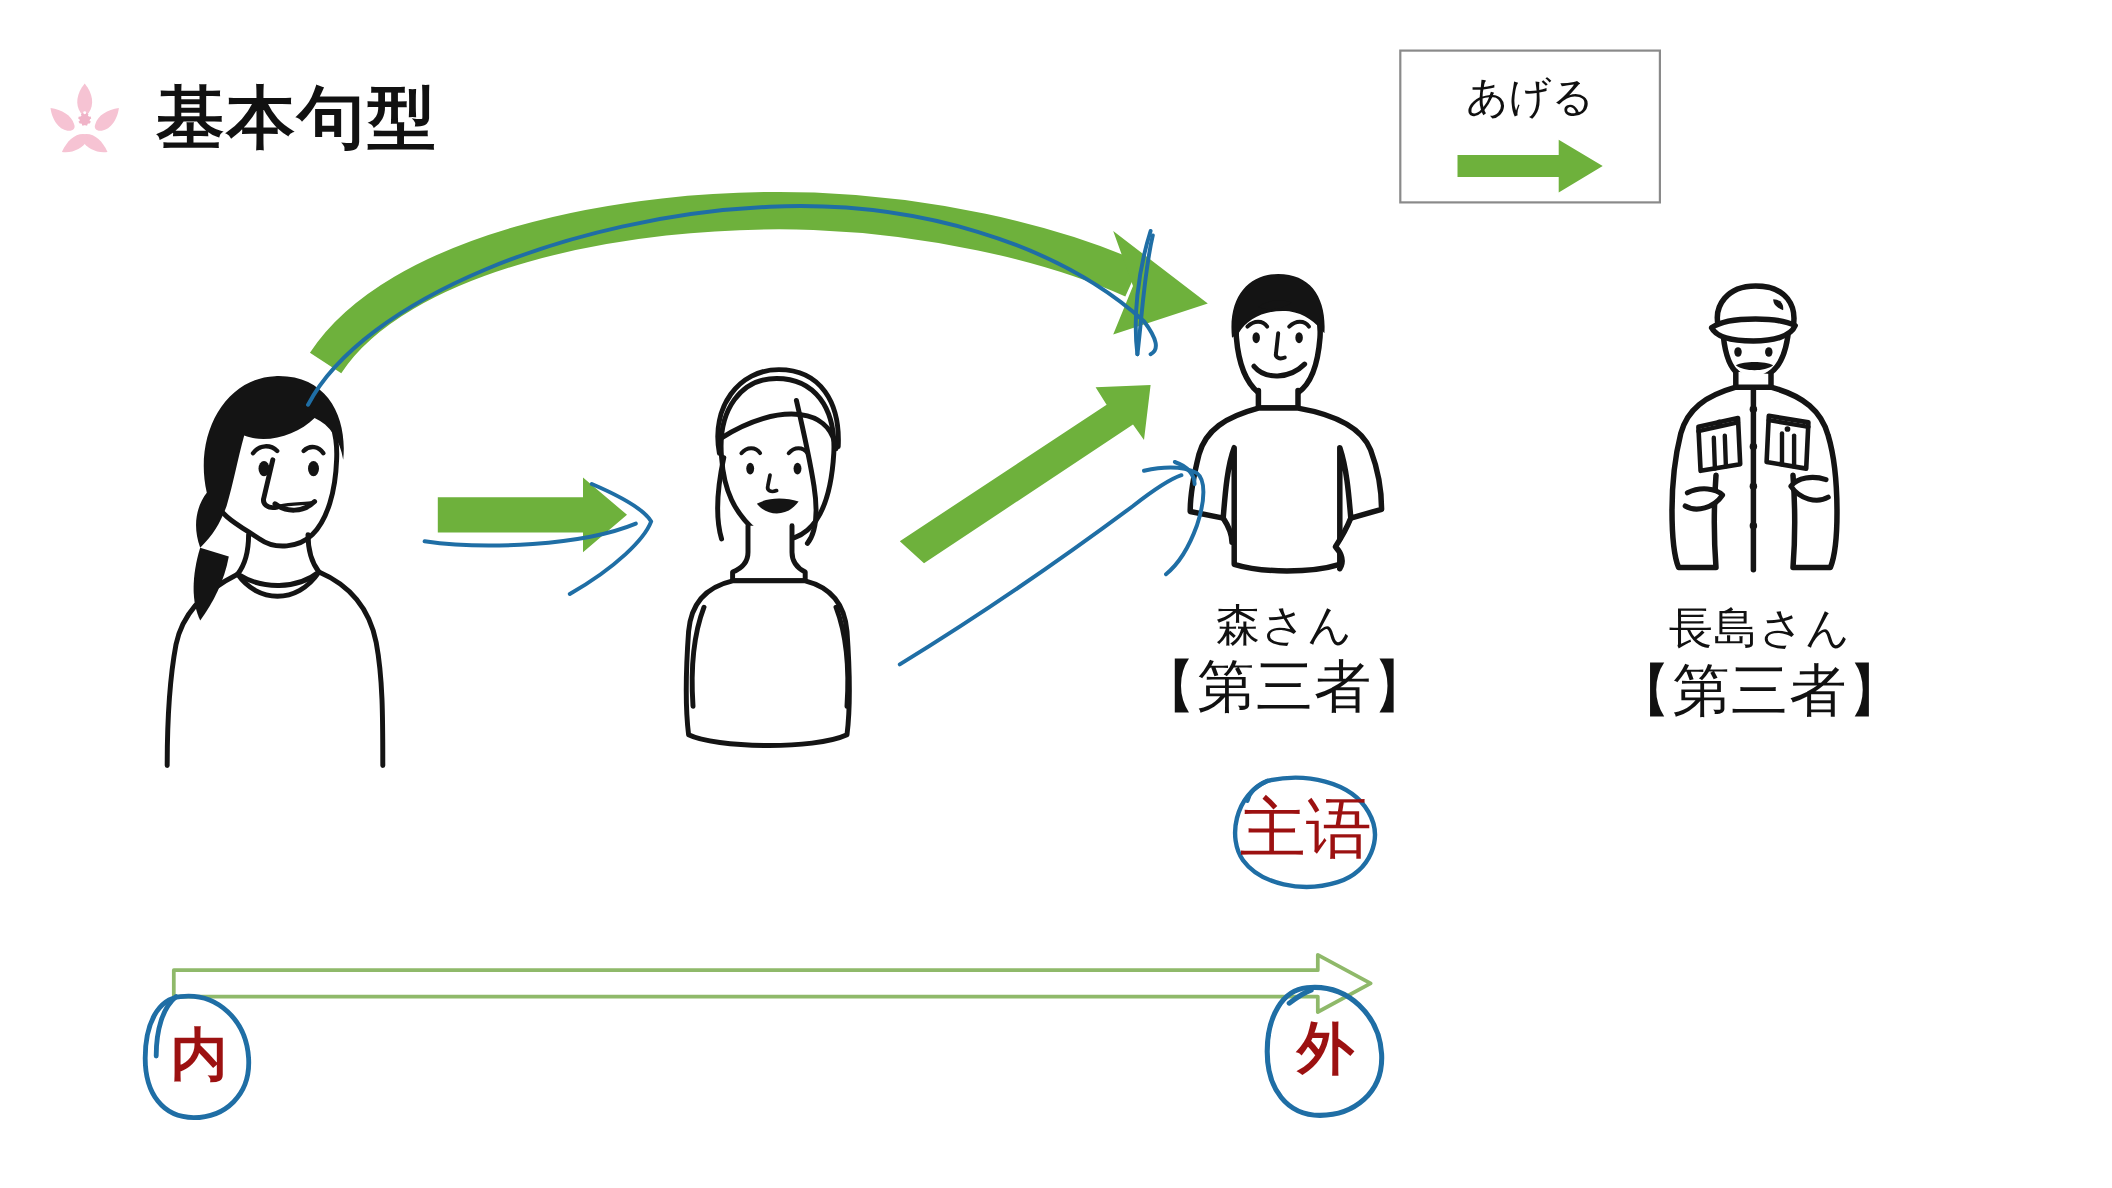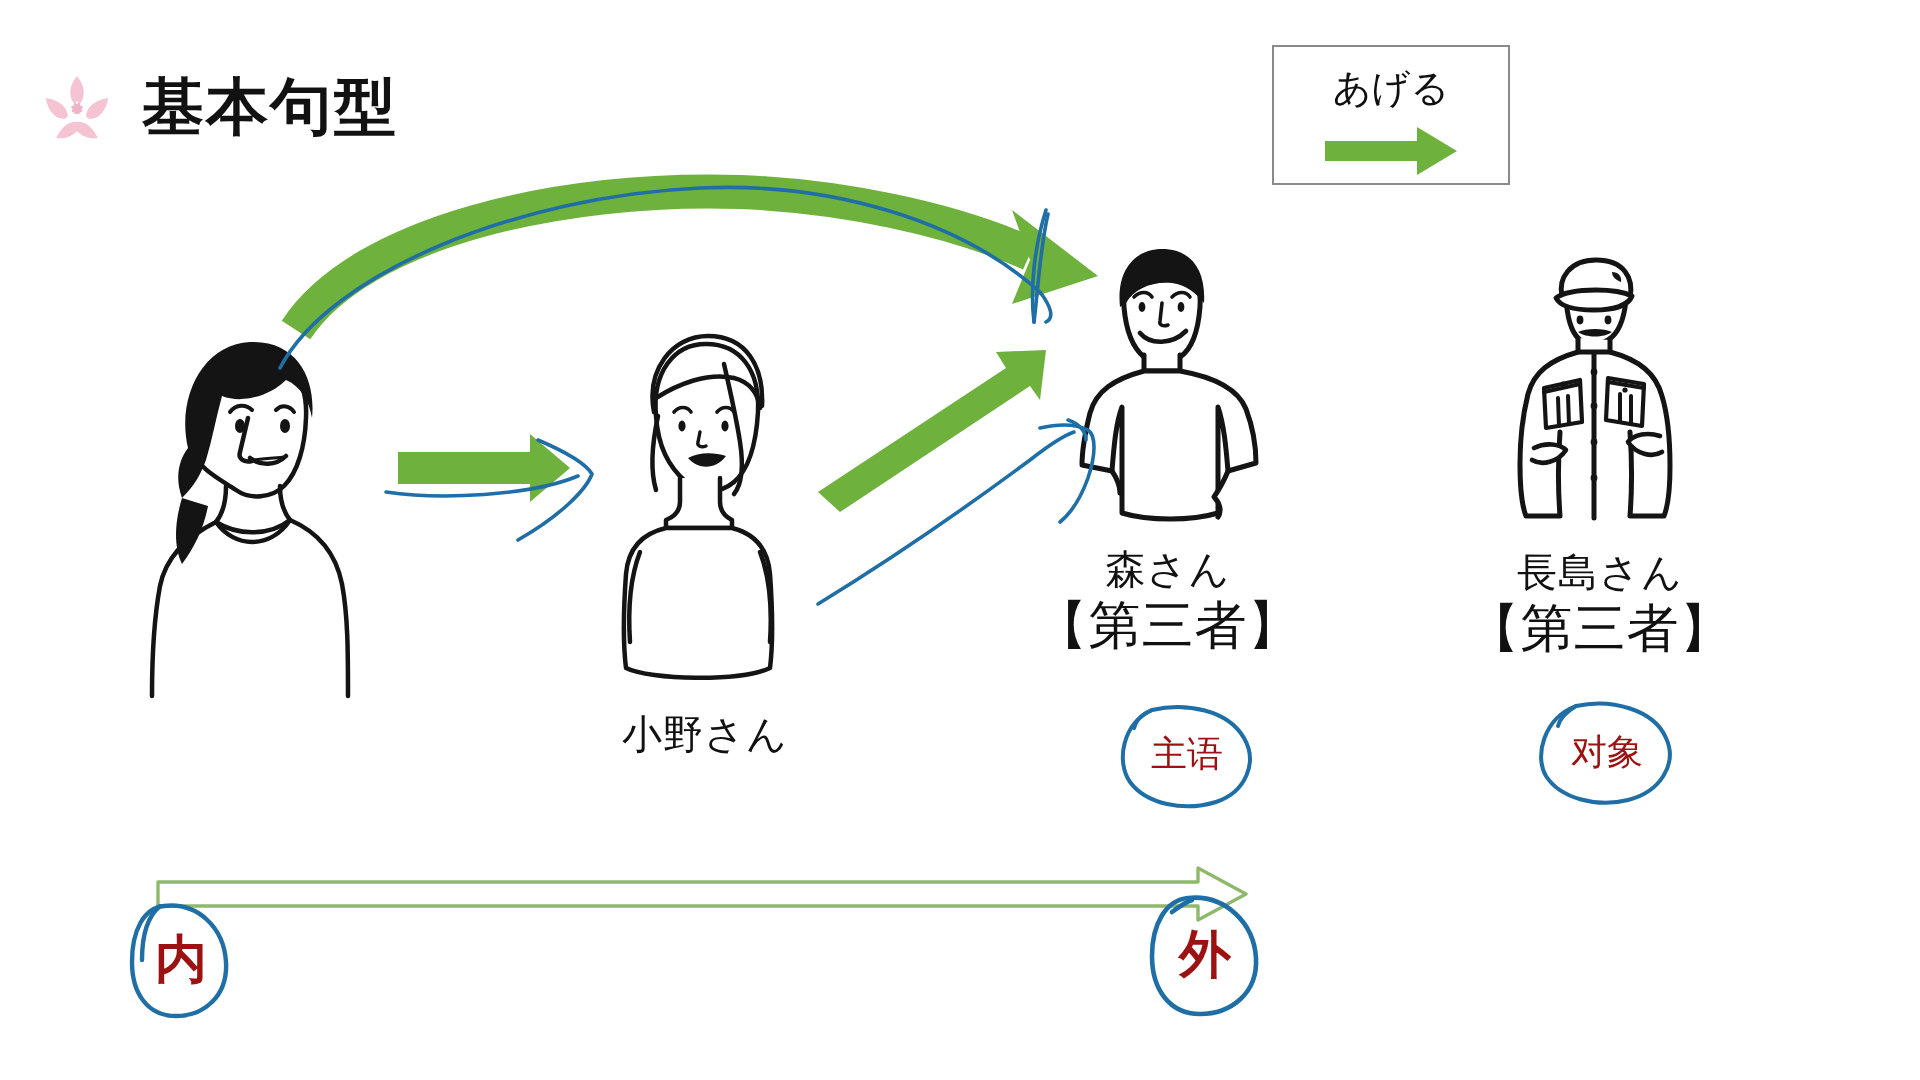--- a/index.html
+++ b/index.html
@@ -109,21 +109,21 @@
     left: 0;
     top: 0;
   }
   .circled .circled-text {
     position: absolute;
     width: 100%;
     top: 50%;
     transform: translateY(-52%);
     text-align: center;
     font-family: "DejaVu Sans", "Liberation Sans", sans-serif;
-    font-size: 36px;
+    font-size: 60px;
     color: #9c1111;
     line-height: 1;
     white-space: nowrap;
   }
   .circled.big .circled-text { font-size: 52px; font-weight: bold; }
 
   
   #green-arrows, #blue-strokes, #axis-layer {
     position: absolute;
     left: 0;
@@ -212,21 +212,20 @@
       <g fill="none" stroke="#141414" stroke-width="3.6" stroke-linecap="round">
         <path d="M74 92 C79 86 87 86 91 92"></path>
         <path d="M117 92 C122 86 130 86 134 92"></path>
       </g>
       <ellipse cx="82" cy="106" rx="3.6" ry="5.4" fill="#141414"></ellipse>
       <ellipse cx="125" cy="106" rx="3.6" ry="5.4" fill="#141414"></ellipse>
       <path d="M100 112 L98 122 C97 126 101 128 106 126" fill="none" stroke="#141414" stroke-width="3.4" stroke-linecap="round"></path>
       <path d="M88 138 C98 150 116 150 126 136 C114 132 98 132 88 138 Z" fill="#141414"></path>
     </svg>
     <div class="person-caption" style="top: 390px;">
-      <div class="caption-name caption-black">小野さん</div>
     </div>
   </div>
 
   <div class="person" id="person-3" style="left:1068px; top:245px;">
     <svg class="person-art" width="200" height="290" viewBox="0 0 200 290">
       <g fill="#ffffff" stroke="#141414" stroke-width="5" stroke-linecap="round" stroke-linejoin="round">
         <path d="M56 62 C54 30 70 12 94 12 C118 12 134 30 132 62 C130 88 124 104 112 112 C100 120 86 120 76 112 C64 102 58 86 56 62 Z"></path>
         <path d="M76 110 L76 126 L112 126 L112 110"></path>
         <path d="M76 126 C46 134 28 146 22 168 C17 188 14 206 14 220 L44 226 C46 200 48 178 54 162 L54 268 C80 276 124 276 150 268 L150 162 C156 180 158 202 160 226 L188 218 C188 200 184 180 178 164 C170 144 146 132 112 126 Z"></path>
         <path d="M44 226 C48 232 52 240 52 248"></path>
@@ -338,27 +337,20 @@
   </svg>
 
   <div class="circled" style="left:1112px; top:700px;">
     <svg class="circle-svg" width="150" height="110" viewBox="0 0 150 110">
       <path d="M40 10 C74 2 116 10 132 38 C146 62 134 92 104 102 C72 112 34 104 18 82 C4 62 10 24 40 10 Z" fill="none" stroke="#1f6ea5" stroke-width="4" stroke-linecap="round"></path>
       <path d="M40 10 C30 14 24 20 22 28" fill="none" stroke="#1f6ea5" stroke-width="4" stroke-linecap="round"></path>
     </svg>
     <div class="circled-text">主语</div>
   </div>
 
-  <div class="circled" style="left:1532px; top:698px;">
-    <svg class="circle-svg" width="150" height="110" viewBox="0 0 150 110">
-      <path d="M44 8 C80 0 122 12 134 40 C146 66 128 94 96 102 C64 110 28 100 14 78 C2 58 12 20 44 8 Z" fill="none" stroke="#1f6ea5" stroke-width="4" stroke-linecap="round"></path>
-      <path d="M44 8 C34 14 28 20 26 28" fill="none" stroke="#1f6ea5" stroke-width="4" stroke-linecap="round"></path>
-    </svg>
-    <div class="circled-text">对象</div>
-  </div>
 
   <div class="circled big" style="left:126px; top:898px; width:110px; height:124px;">
     <svg class="circle-svg" width="110" height="124" viewBox="0 0 110 124">
       <path d="M38 8 C72 4 98 30 100 64 C102 98 78 118 50 118 C22 118 6 96 6 64 C6 32 18 10 38 8 Z" fill="none" stroke="#1f6ea5" stroke-width="4.4" stroke-linecap="round"></path>
       <path d="M34 8 C22 18 16 38 16 62" fill="none" stroke="#1f6ea5" stroke-width="4.4" stroke-linecap="round"></path>
     </svg>
     <div class="circled-text">内</div>
   </div>
 
   <div class="circled big" style="left:1146px; top:890px; width:118px; height:130px;">

